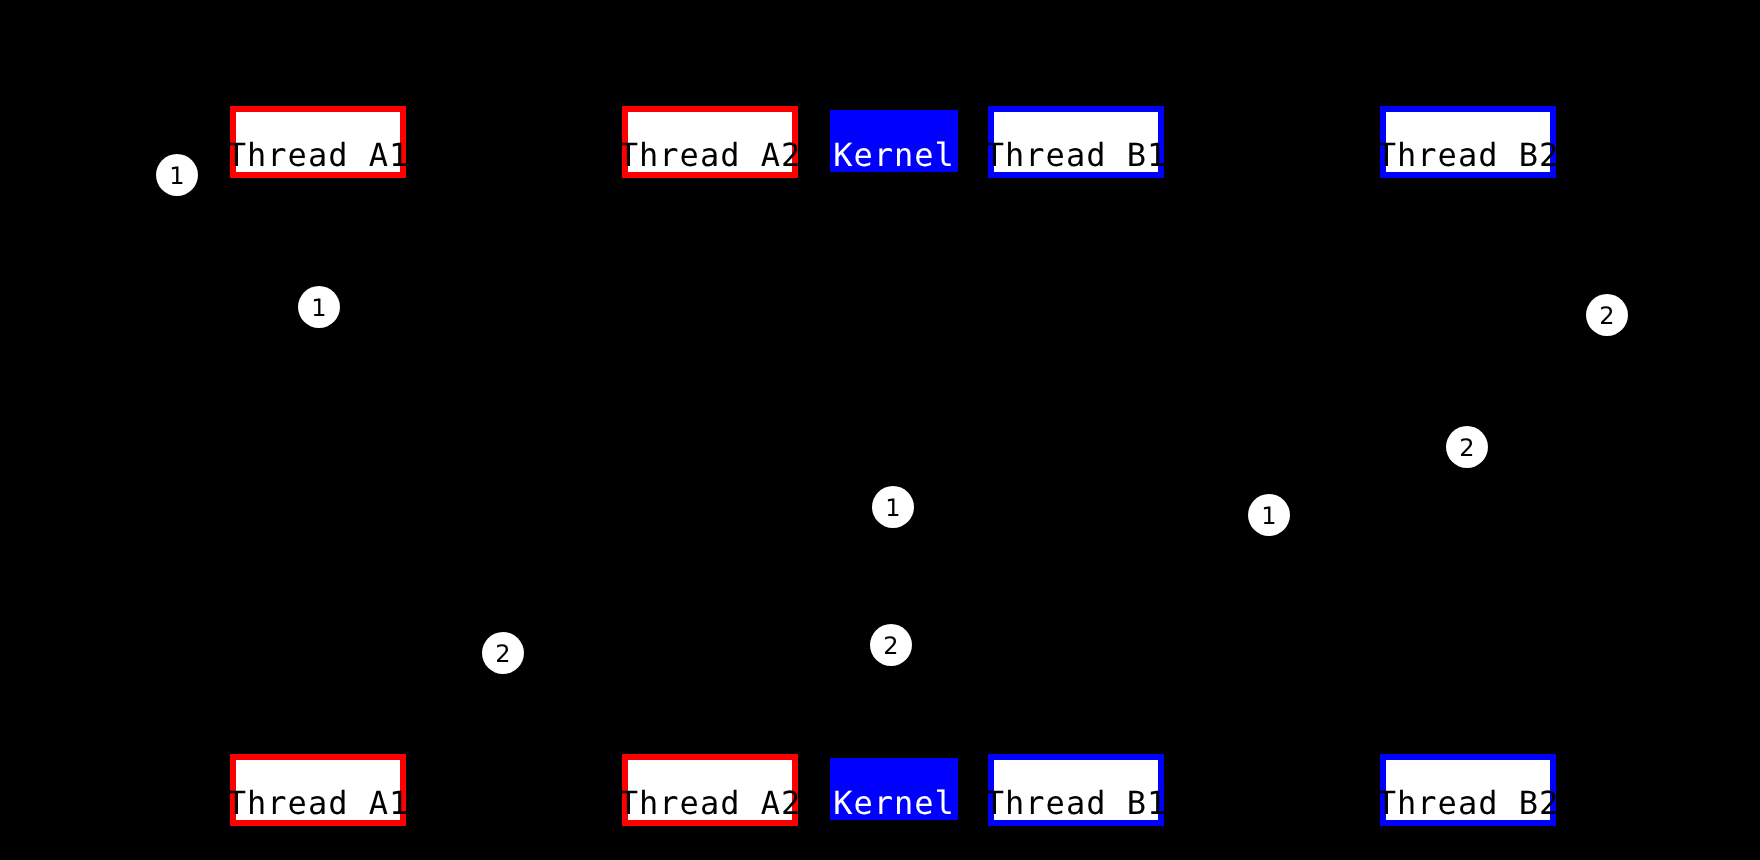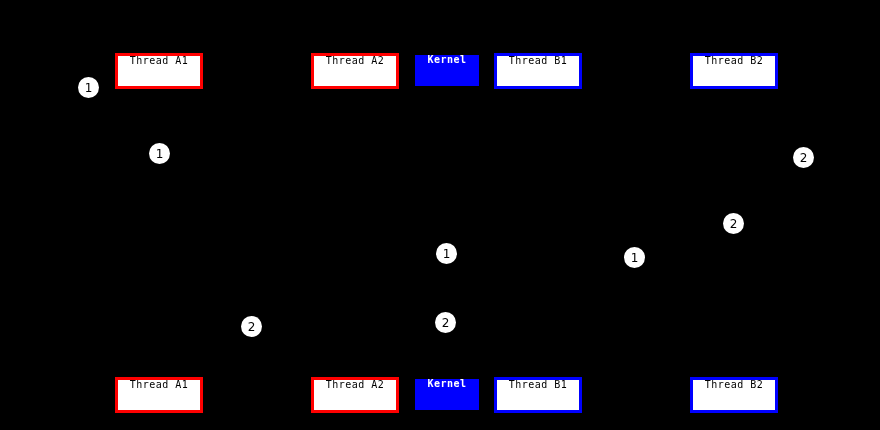--- a/index.html
+++ b/index.html
@@ -15,36 +15,35 @@
     background: #000000;
     overflow: hidden;
     font-family: "DejaVu Sans Mono", "Liberation Mono", monospace;
   }
 
   
   .participant {
     position: absolute;
     box-sizing: border-box;
     display: flex;
-    align-items: flex-start;
+    align-items: flex-end;
     justify-content: center;
-    font-size: 10px;
+    font-size: 16px;
     letter-spacing: 0.5px;
     white-space: nowrap;
     line-height: 1;
   }
   .participant.outline {
     background: #ffffff;
     color: #000000;
     border-style: solid;
     border-width: 3px;
   }
   .participant.filled {
     border: none;
-    font-weight: bold;
   }
 
   
   .lifeline {
     position: absolute;
     width: 1px;
     background: #000000;
   }
 
   

